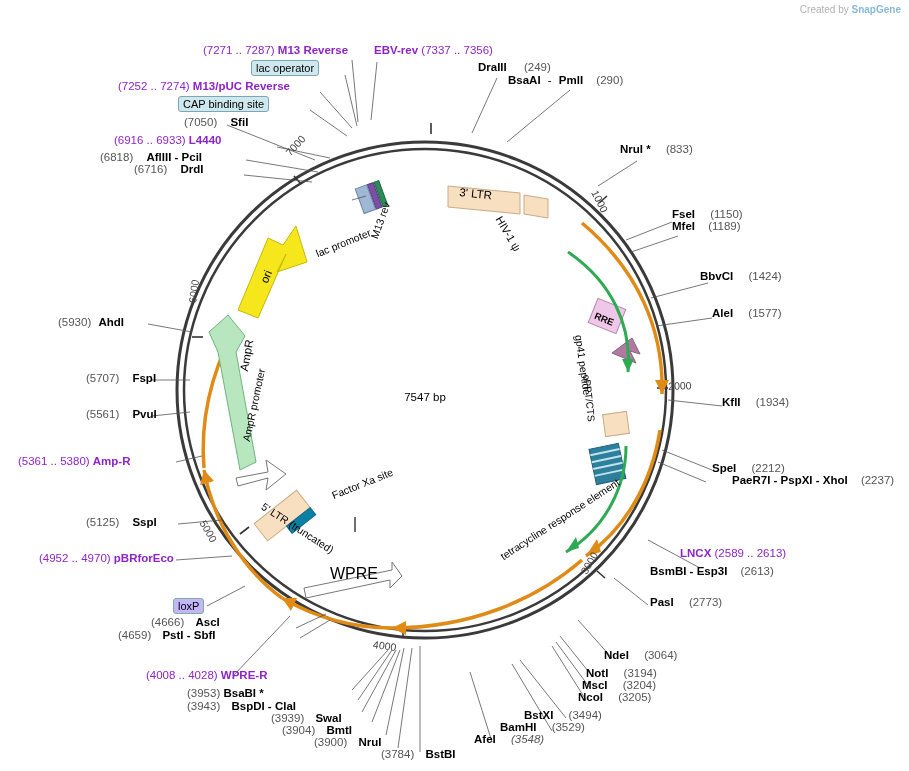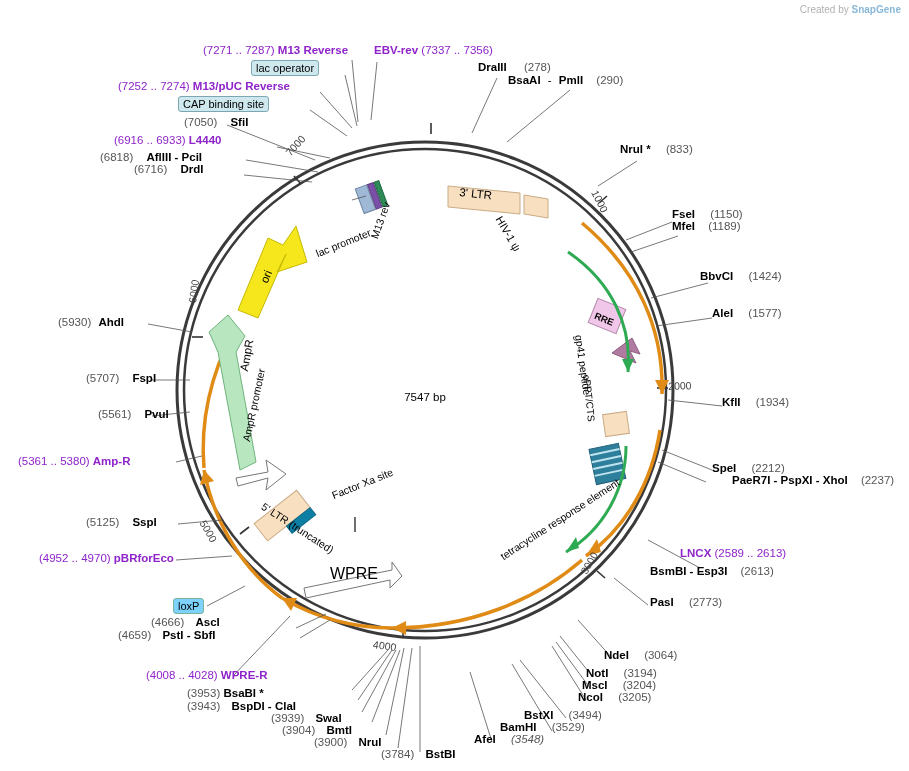--- a/index.html
+++ b/index.html
@@ -12,21 +12,21 @@
   .lbl{position:absolute;white-space:nowrap;font-size:11.5px;line-height:12px;}
   .b{font-weight:bold;}
   .pos{color:#555;font-weight:normal;}
   .purple{color:#8e24c9;}
   .purple-b{color:#8e24c9;font-weight:bold;}
   .boxlbl{
     background:#cfe8ee;border:1px solid #7aa7b3;border-radius:3px;
     padding:1px 4px;font-size:11px;color:#000;
   }
   .greenbox{
-    background:#7dd3fc;border:1px solid #7ab39a;border-radius:3px;
+    background:#c4b5fd;border:1px solid #7ab39a;border-radius:3px;
     padding:1px 4px;font-size:11px;color:#000;
   }
   .credit{
     position:absolute;right:8px;top:4px;font-size:10px;color:#b0b0b0;
   }
   .credit .sg{color:#8ab8d8;font-weight:bold;}
   .title{
     position:absolute;text-align:center;font-size:12.5px;font-weight:bold;
     width:240px;left:305px;top:377px;letter-spacing:.2px;
   }
@@ -234,21 +234,21 @@
     <span class="purple">(4008 .. 4028)</span>
     <span class="purple-b">WPRE-R</span>
   </div>
   <div class="lbl" style="left:680px;top:547px;">
     <span class="purple-b">LNCX</span>
     <span class="purple">(2589 .. 2613)</span>
   </div>
 
   <div class="lbl" style="left:478px;top:61px;">
     <span class="b">DraIII</span>
-    <span class="pos" style="margin-left:14px;">(278)</span>
+    <span class="pos" style="margin-left:14px;">(249)</span>
   </div>
   <div class="lbl" style="left:508px;top:74px;">
     <span class="b">BsaAI</span>
     <span style="margin:0 4px;">-</span>
     <span class="b">PmlI</span>
     <span class="pos" style="margin-left:10px;">(290)</span>
   </div>
 
   <div class="lbl" style="left:620px;top:143px;">
     <span class="b">NruI *</span>
@@ -349,21 +349,21 @@
   </div>
   <div class="lbl" style="left:151px;top:616px;">
     <span class="pos">(4666)</span>
     <span class="b" style="margin-left:8px;">AscI</span>
   </div>
 
   <div class="lbl" style="left:86px;top:516px;">
     <span class="pos">(5125)</span>
     <span class="b" style="margin-left:10px;">SspI</span>
   </div>
-  <div class="lbl" style="left:98px;top:408px;">
+  <div class="lbl" style="left:86px;top:408px;">
     <span class="pos">(5561)</span>
     <span class="b" style="margin-left:10px;">PvuI</span>
   </div>
   <div class="lbl" style="left:86px;top:372px;">
     <span class="pos">(5707)</span>
     <span class="b" style="margin-left:10px;">FspI</span>
   </div>
   <div class="lbl" style="left:58px;top:316px;">
     <span class="pos">(5930)</span>
     <span class="b" style="margin-left:4px;">AhdI</span>

